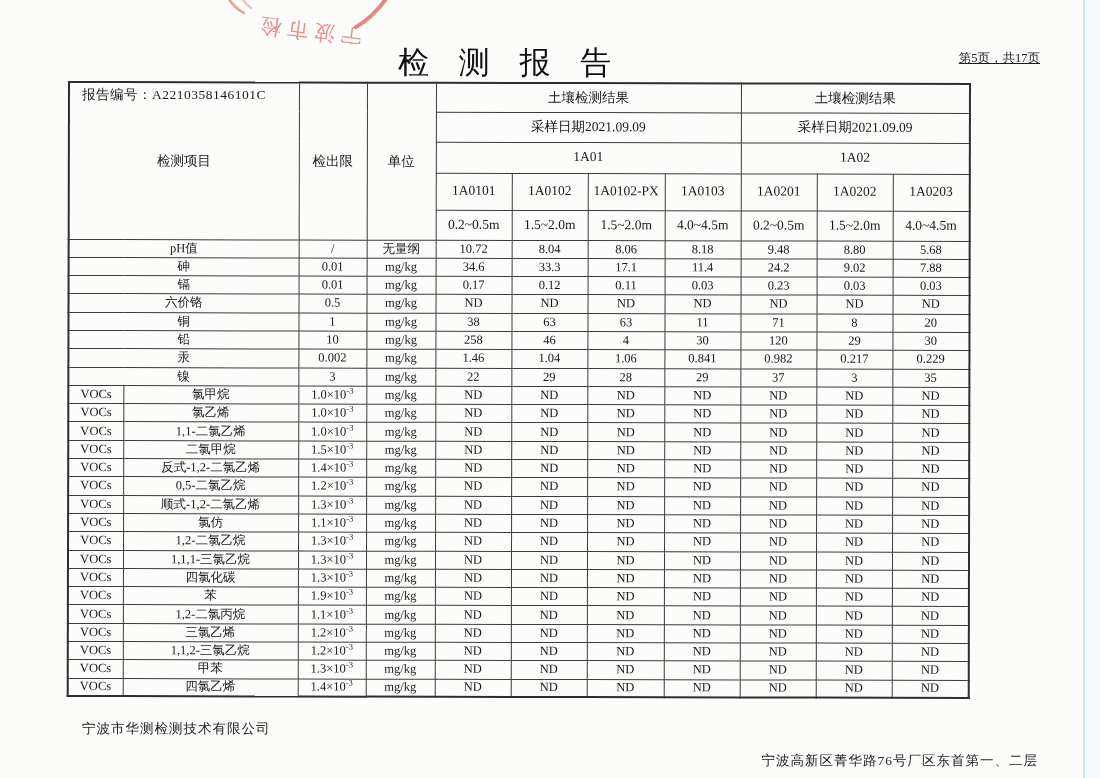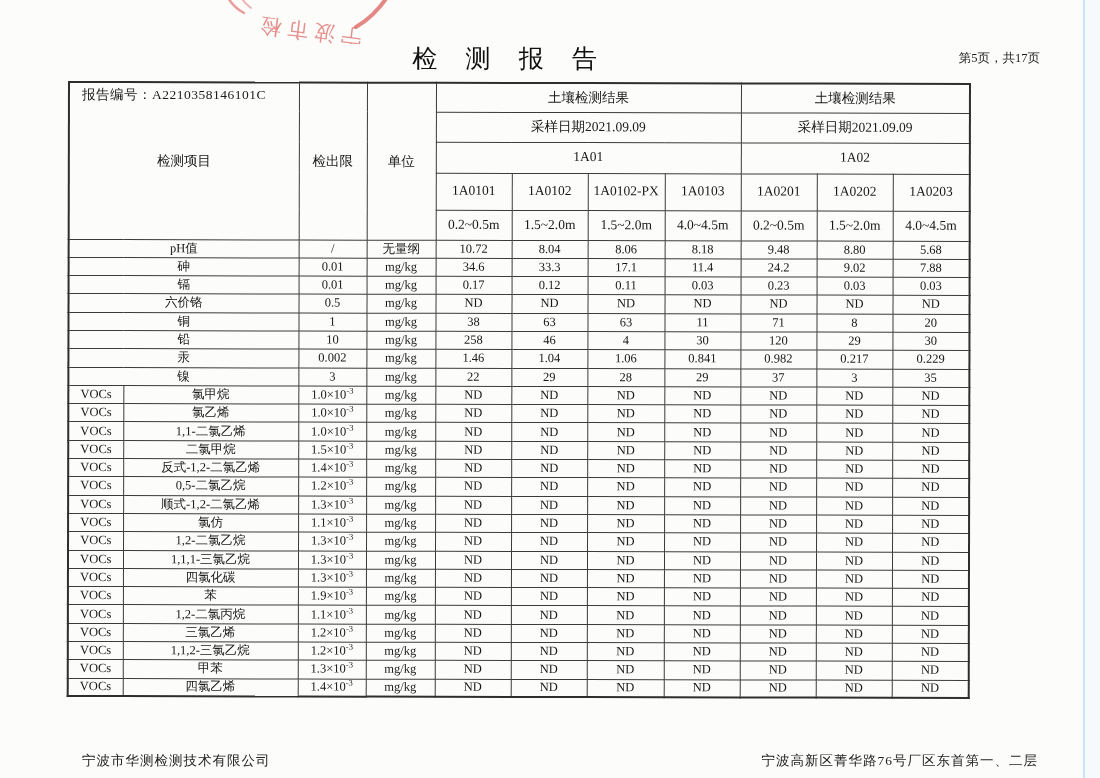--- a/index.html
+++ b/index.html
@@ -6,24 +6,24 @@
   body{
     width:1100px;height:778px;position:relative;overflow:hidden;
     background:#fcfcfb;
     font-family:"Liberation Serif","DejaVu Serif",serif;
     color:#1c1c1c;
   }
   
   .report-no{position:absolute;left:82px;top:38px;font-size:13.5px;letter-spacing:.5px;margin-top:48px;}
   .page-title{
     position:absolute;left:0;right:80px;top:42px;text-align:center;
-    font-size:25px;letter-spacing:11px;color:#101010;font-weight:500;
+    font-size:31px;letter-spacing:11px;color:#101010;font-weight:500;
   }
-  .page-info{position:absolute;right:60px;top:50px;font-size:12.5px;}
-  .footer-left{position:absolute;left:82px;top:752px;font-size:13.5px;letter-spacing:1px;color:#222;}
+  .page-info{position:absolute;right:60px;top:50px;font-size:12.5px;text-decoration:underline;}
+  .footer-left{position:absolute;left:82px;top:720px;font-size:13.5px;letter-spacing:1px;color:#222;}
   .footer-right{position:absolute;right:62px;top:744px;font-size:13.5px;letter-spacing:1px;color:#222;margin-top:8px;}
   
   .stamp{position:absolute;left:220px;top:-6px;width:180px;height:50px;filter:blur(.4px);opacity:.85;}
   
   .scan-edge-line{position:absolute;left:1083px;top:0;width:2px;height:778px;background:#c9e4f2;}
   .scan-edge-strip{position:absolute;left:1085px;top:0;width:15px;height:778px;background:#f6fafd;}
   
   table.results{
     position:absolute;left:68px;top:81px;width:902px;
     border-collapse:collapse;table-layout:fixed;

